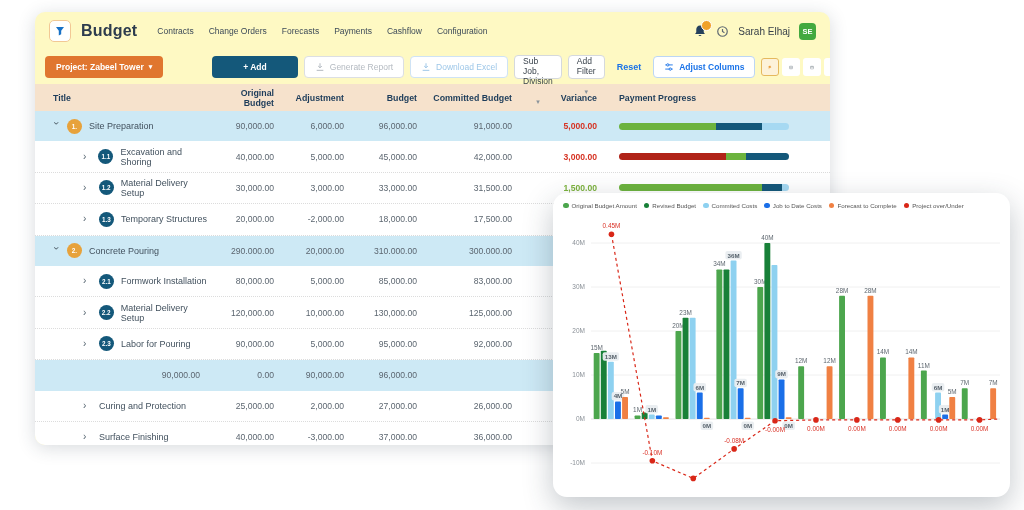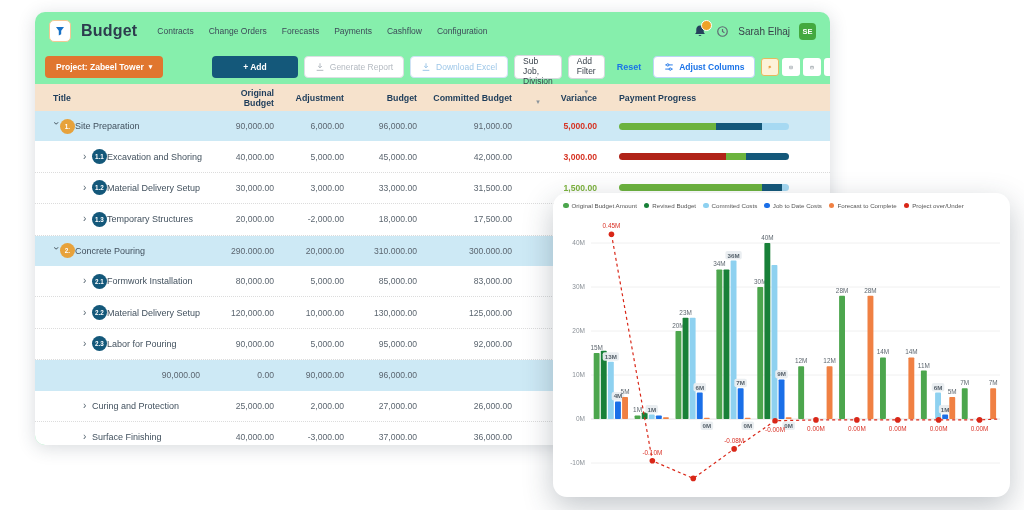--- a/index.html
+++ b/index.html
@@ -1,18 +1,18 @@
 <!DOCTYPE html>
 <html><head>
 <meta charset="utf-8">
 <style>
   html,body{margin:0;padding:0;background:#fff;}
   .page{position:relative;width:1024px;height:510px;background:#ffffff;font-family:"Liberation Sans",sans-serif;overflow:hidden;}
   
-  .main-card{position:absolute;left:35px;top:12px;width:795px;height:433px;background:#86efac;border-radius:10px;
+  .main-card{position:absolute;left:35px;top:12px;width:795px;height:433px;background:#fef9c3;border-radius:10px;
     box-shadow:0 3px 18px rgba(40,55,70,.18);overflow:hidden;}
   .appbar{display:flex;align-items:center;height:38px;padding:0 14px;gap:10px;}
   .logo{width:20px;height:20px;border:1.5px solid #f2c894;border-radius:5px;display:flex;align-items:center;justify-content:center;background:#fff;}
   .app-title{font-size:16px;font-weight:600;color:#2d3c4e;margin-right:10px;letter-spacing:.2px;}
   .nav{display:flex;gap:15px;}
   .nav-link{font-size:8.5px;color:#3c4a58;text-decoration:none;cursor:pointer;}
   .appbar-right{margin-left:auto;display:flex;align-items:center;gap:9px;}
   .bell-wrap{position:relative;display:flex;}
   .bell-badge{position:absolute;right:-5px;top:-4px;width:9px;height:9px;border-radius:50%;background:#f0a229;border:1.5px solid #fff;}
   .user-name{font-size:10px;color:#39424b;text-align:right;}
@@ -33,21 +33,21 @@
   .vbtn{width:18px;height:18px;border-radius:3px;display:flex;align-items:center;justify-content:center;border:1px solid transparent;background:#fff;cursor:pointer;}
   .vbtn.active{background:#fdf2d9;border-color:#e5b95e;}
   
   .grid-cols{display:grid;grid-template-columns:175px 74px 70px 73px 95px 85px 1fr;align-items:center;}
   .thead{height:27px;background:#f6e2cc;font-size:8.8px;font-weight:700;color:#1d3c5a;}
   .thead .h{padding-right:10px;text-align:right;}
   .thead .h.first{text-align:left;padding-left:18px;}
   .thead .h.last{text-align:left;padding-left:12px;}
   .trow{height:30.4px;border-bottom:1px dotted #dcdcdc;background:#fff;cursor:pointer;}
   .trow.parent{background:#cde9f5;border-bottom:none;}
-  .title-cell{display:flex;align-items:center;font-size:9px;color:#42515e;}
+  .title-cell{display:flex;align-items:center;gap:7px;font-size:9px;color:#42515e;}
   .title-cell.child{padding-left:48px;}
   .title-cell.parent-t{padding-left:16px;}
   .chev{color:#54646f;font-size:10px;width:9px;display:inline-block;line-height:1;}
   .chev.down{transform:rotate(90deg);}
   .rbadge{min-width:15px;height:15px;border-radius:50%;color:#fff;font-size:6.3px;font-weight:700;display:flex;align-items:center;justify-content:center;padding:0 1px;box-sizing:border-box;}
   .rbadge.amber{background:#e7a23b;}
   .rbadge.navy{background:#14587a;}
   .num-cell{font-size:8.6px;color:#5c6670;text-align:right;padding-right:10px;}
   .num-cell.vred{color:#d63222;font-weight:700;}
   .num-cell.vgreen{color:#7cb23d;font-weight:700;}

